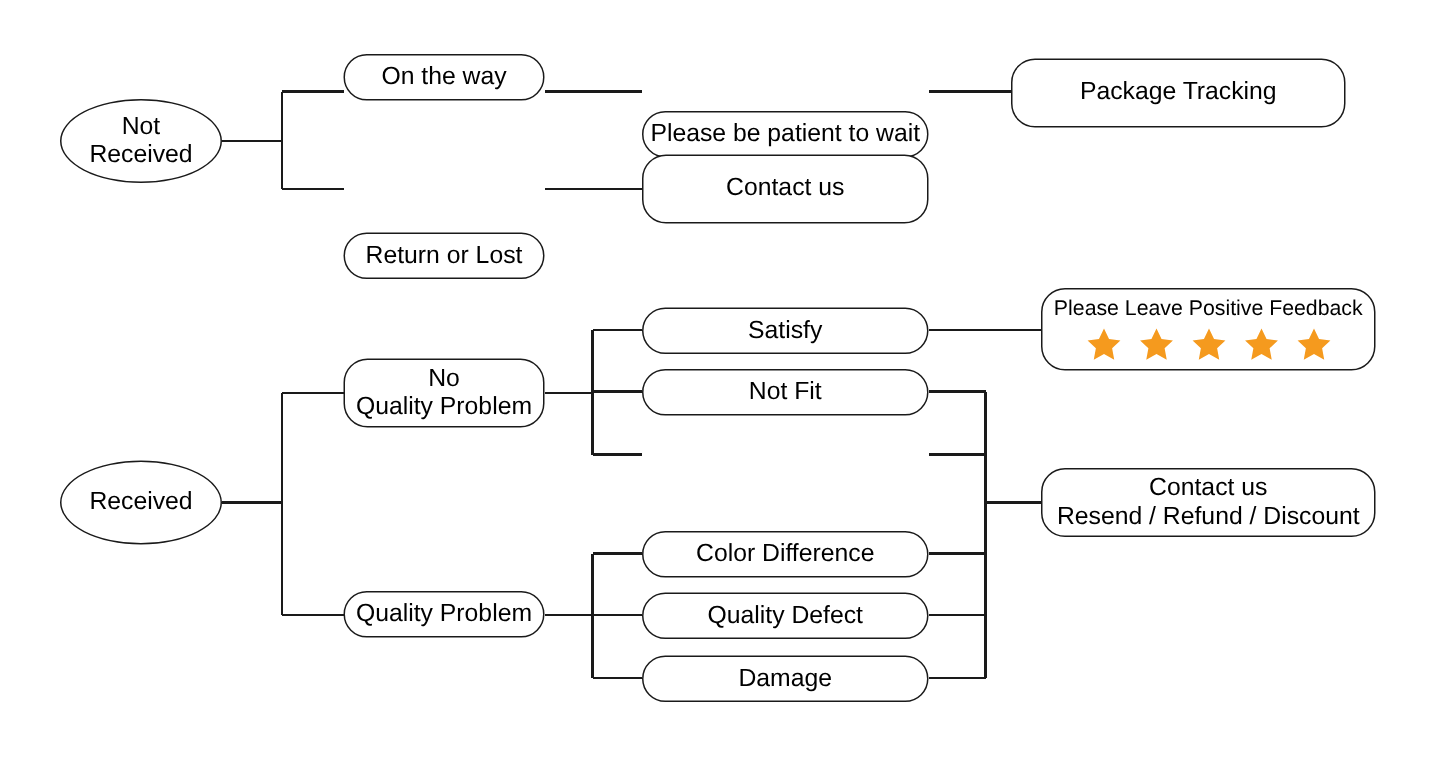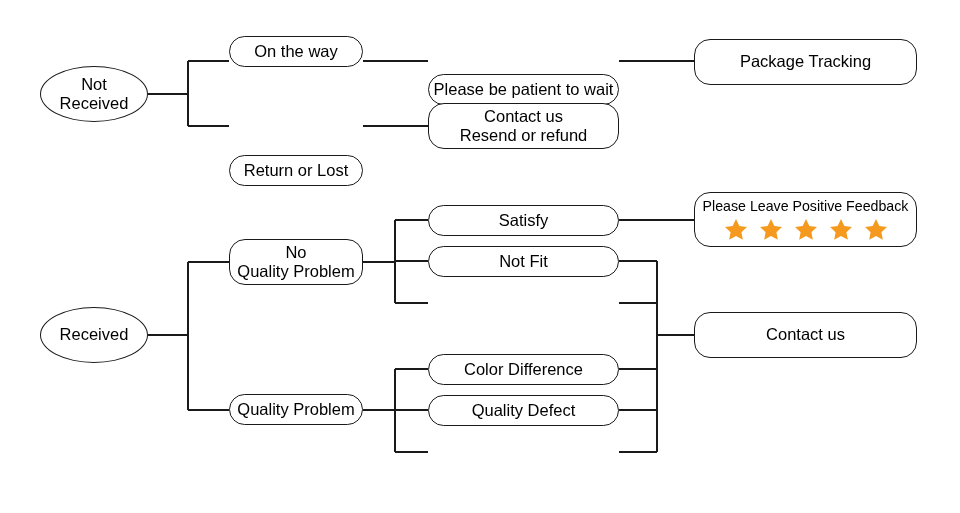--- a/index.html
+++ b/index.html
@@ -129,24 +129,23 @@
   <div class="node rbox t16" style="left:229px; top:111px; width:134px; height:31px;margin-top:44px;">
     <span class="line">Return or Lost</span>
   </div>
 
   <div class="node rbox t16" style="left:428px; top:46px; width:191px; height:31px;margin-top:28px;">
     <span class="line">Please be patient to wait</span>
   </div>
 
   <div class="node rbox t16" style="left:428px; top:103px; width:191px; height:46px;">
     <span class="line">Contact us</span>
-    <span class="line">Resend or refund</span>
-  </div>
-
-  <div class="node rbox t16" style="left:694px; top:39px; width:223px; height:46px;">
+  </div>
+
+  <div class="node rbox t16" style="left:674px; top:39px; width:223px; height:46px;">
     <span class="line">Package Tracking</span>
   </div>
 
   <div class="node ellipse t16" style="left:40px; top:307px; width:108px; height:56px;">
     <span class="line">Received</span>
   </div>
 
   <div class="node rbox t16" style="left:229px; top:239px; width:134px; height:46px;align-items:center;">
     <span class="line">No</span>
     <span class="line">Quality Problem</span>
@@ -166,20 +165,23 @@
 
 
   <div class="node rbox t16" style="left:428px; top:395px; width:191px; height:31px;">
     <span class="line">Quality Defect</span>
   </div>
 
   <div class="node rbox t16" style="left:428px; top:354px; width:191px; height:31px;">
     <span class="line">Color Difference</span>
   </div>
 
+  <div class="node rbox t16" style="left:428px; top:437px; width:191px; height:31px;">
+    <span class="line">Damage</span>
+  </div>
 
   <div class="node rbox stars-node" style="left:694px; top:192px; width:223px; height:55px;">
     <span class="line t14">Please Leave Positive Feedback</span>
     <span class="stars-row">
       <span class="star">
         <svg width="26" height="26" viewBox="0 0 24 24">
             <path fill="#f59a1e" d="M12 1.8l3.1 6.5 7 .9-5.1 4.8 1.3 7-6.3-3.5-6.3 3.5 1.3-7L1.9 9.2l7-.9z"></path>
           </svg>
       </span>
       <span class="star">
@@ -200,15 +202,16 @@
       <span class="star">
         <svg width="26" height="26" viewBox="0 0 24 24">
             <path fill="#f59a1e" d="M12 1.8l3.1 6.5 7 .9-5.1 4.8 1.3 7-6.3-3.5-6.3 3.5 1.3-7L1.9 9.2l7-.9z"></path>
           </svg>
       </span>
     </span>
   </div>
 
   <div class="node rbox t16" style="left:694px; top:312px; width:223px; height:46px;">
     <span class="line">Contact us</span>
+    <span class="line">Resend / Refund / Discount</span>
   </div>
 
 </div>
 
 </body></html>

